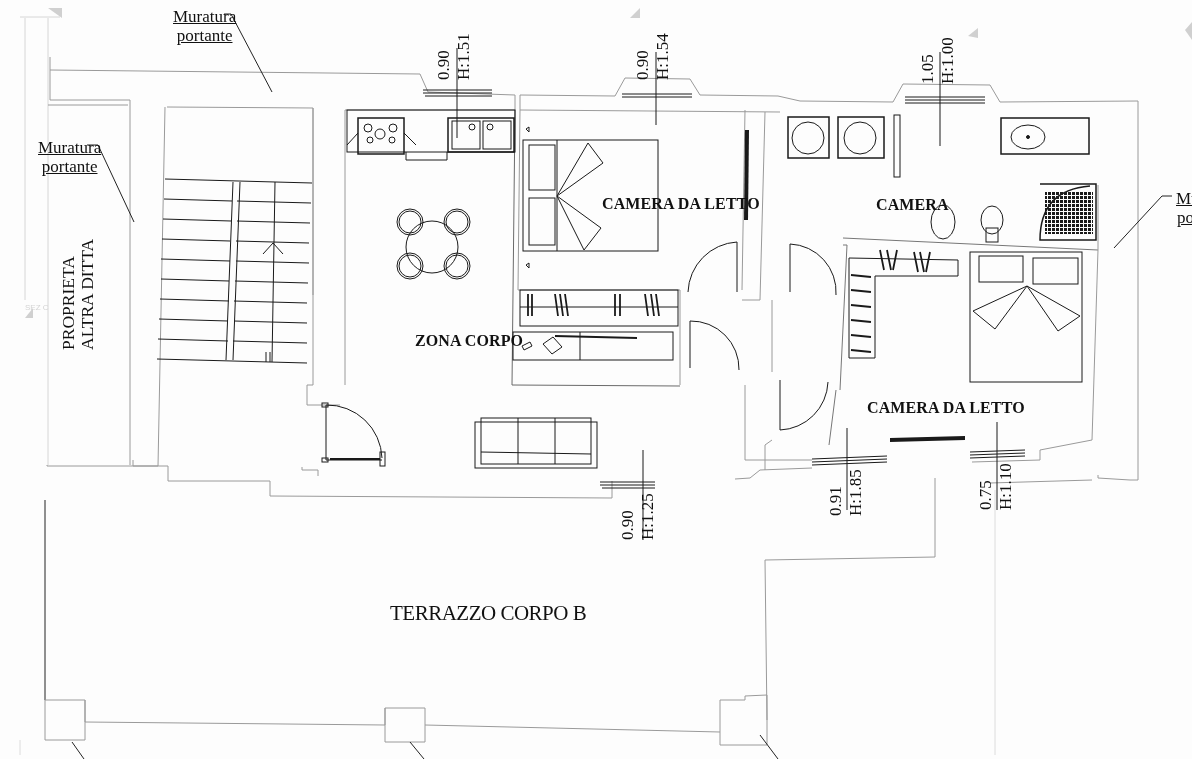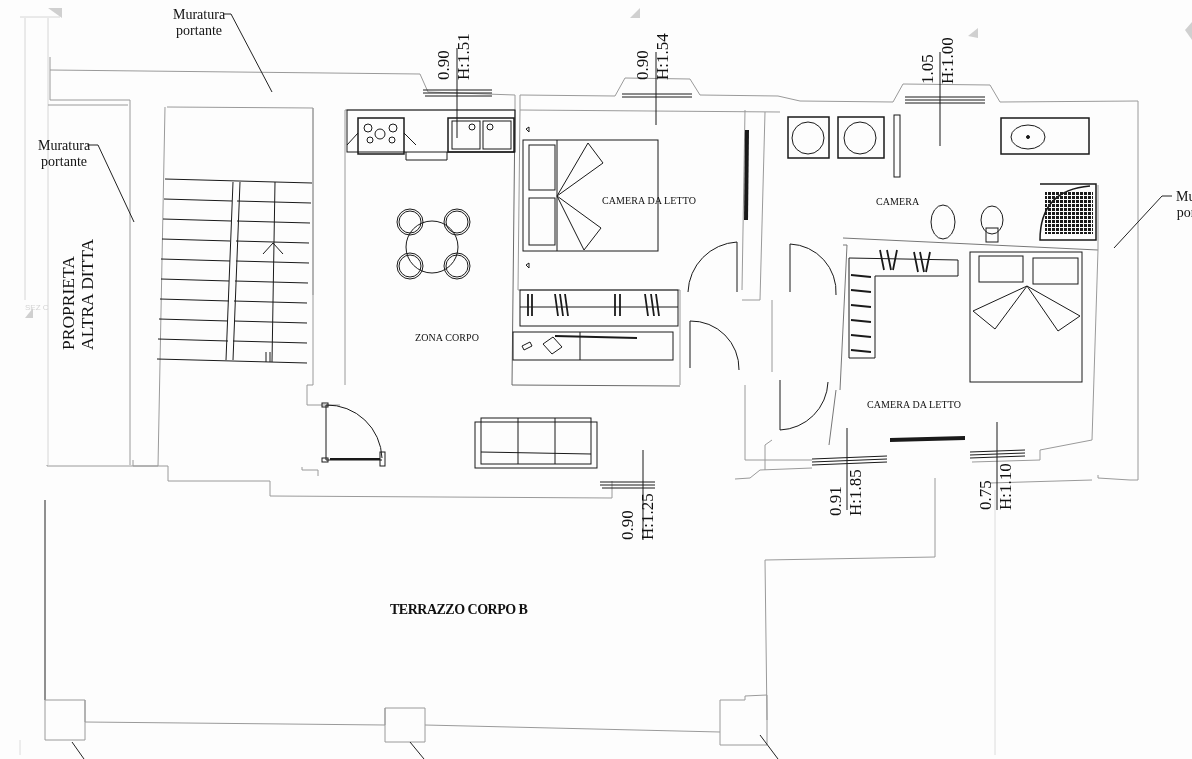--- a/index.html
+++ b/index.html
@@ -1,21 +1,21 @@
 <!DOCTYPE html>
 <html><head>
 <meta charset="utf-8">
 <style>
   html, body { margin:0; padding:0; background:#fdfdfd; }
   body { width:1192px; height:759px; overflow:hidden; position:relative; font-family:"Liberation Serif","DejaVu Serif",serif; }
   #plan { position:absolute; left:0; top:0; width:1192px; height:759px; }
   .lbl { position:absolute; color:#111; font-family:"Liberation Serif","DejaVu Serif",serif; white-space:nowrap; line-height:1; }
-  .note { font-size:14px; text-align:center; }
-  .room { font-size:10px; letter-spacing:0.1px; }
-  .big { font-size:14px; letter-spacing:-0.5px;font-weight:bold; }
+  .note { font-size:17px; text-align:center;text-decoration:underline; }
+  .room { font-size:16px; letter-spacing:0.1px;font-weight:bold; }
+  .big { font-size:21px; letter-spacing:-0.5px; }
   .vert { transform-origin:left top; transform:rotate(-90deg); font-size:17.5px; }
   .dim { position:absolute; transform-origin:left top; transform:rotate(-90deg); font-size:17px; line-height:20px; color:#111; }
   .dim .w { display:block; }
   .dim .h { display:block; }
   .sez { position:absolute; font-family:"Liberation Sans","DejaVu Sans",sans-serif; font-size:8px; color:#d4d4d4; }
 </style>
 </head>
 <body>
 
 <svg id="plan" viewBox="0 0 1192 759" xmlns="http://www.w3.org/2000/svg">

